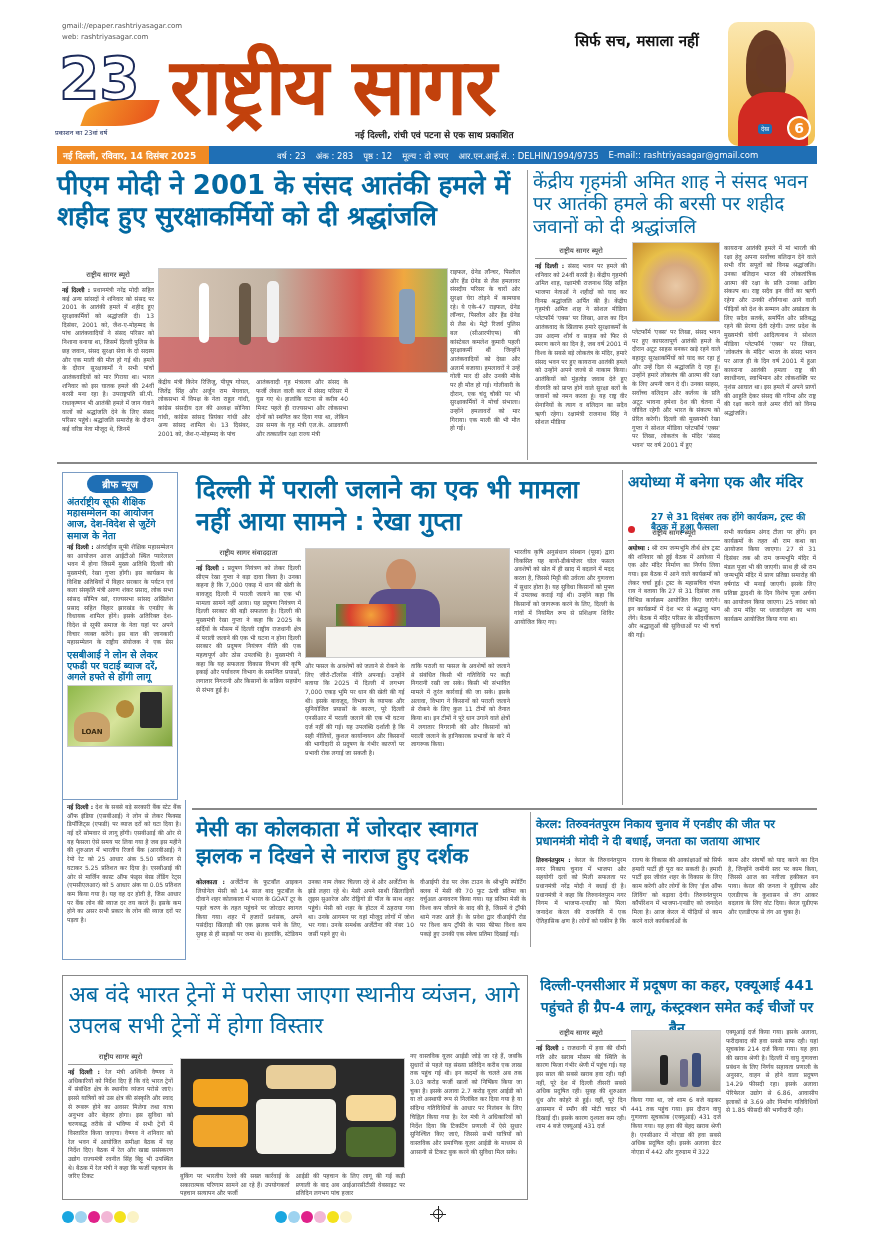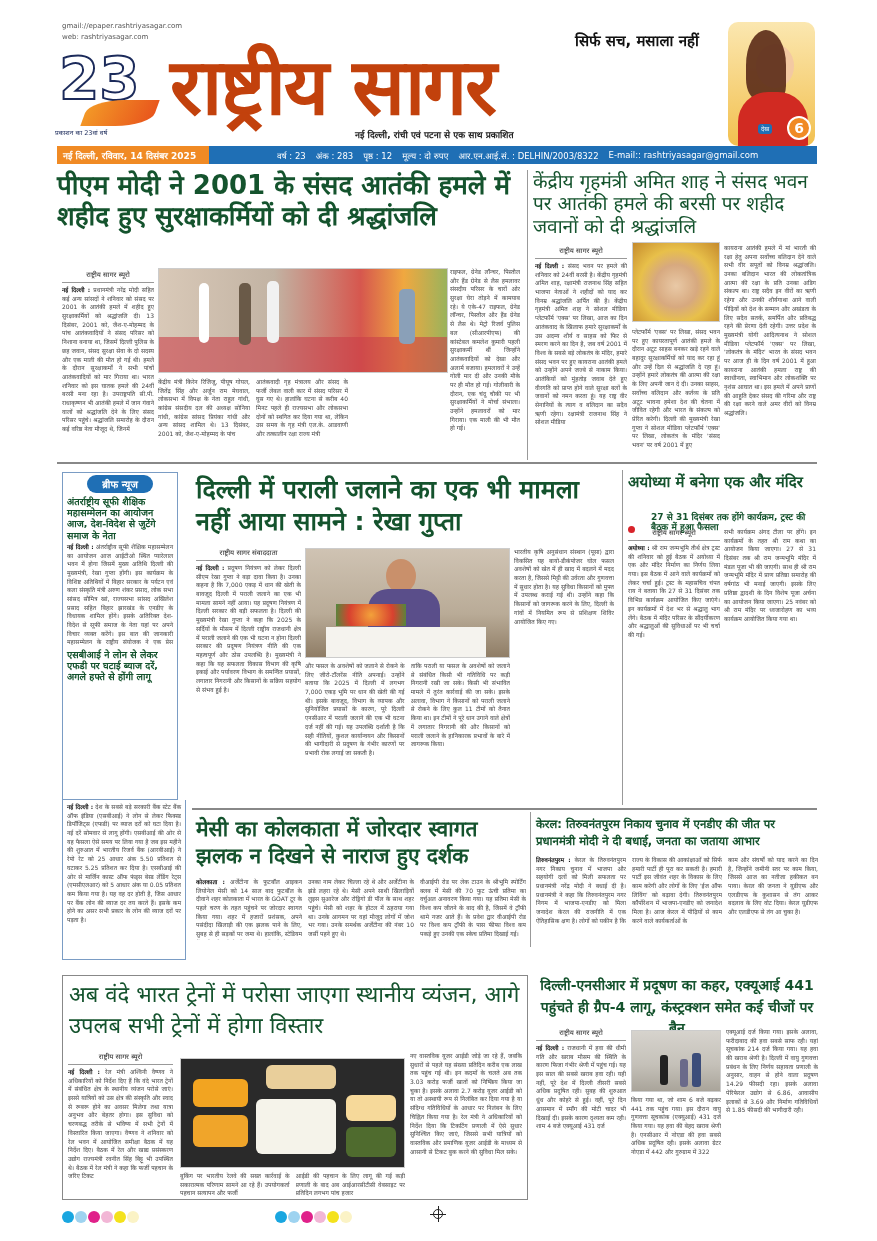--- a/index.html
+++ b/index.html
@@ -6,21 +6,21 @@
 body{width:877px;height:1241px;background:#fff;font-family:"DejaVu Sans",sans-serif;color:#222;position:relative;overflow:hidden}
 .abs{position:absolute}
 .small{font-size:7px;color:#555}
 .masthead-title{font-family:"DejaVu Serif",serif;font-weight:bold;font-size:78px;color:#c2410c;letter-spacing:-2px;line-height:1}
 .b23{font-family:"DejaVu Sans",sans-serif;font-weight:bold;font-size:58px;color:#1b2a5a;-webkit-text-stroke:2px #1b2a5a;color:#fff;line-height:1}
 .flame{width:70px;height:26px;background:linear-gradient(100deg,#f39a27,#e8541c);border-radius:50% 0 50% 0;transform:skewX(-20deg)}
 .infobar{left:57px;top:146px;width:760px;height:18px;display:flex}
 .info-date{background:#f08a24;color:#fff;font-size:9px;font-weight:bold;padding:3px 6px;width:152px}
 .info-rest{background:#1f6fb5;color:#fff;font-size:8.5px;padding:3px 8px;flex:1;display:flex;gap:10px;align-items:center}
 .info-rest span{white-space:nowrap}
-.headline{font-weight:bold;color:#14532d;line-height:1.18}
+.headline{font-weight:bold;color:#0369a1;line-height:1.18}
 .body-text{font-size:6px;line-height:1.45;color:#444;text-align:justify;overflow:hidden}
 .body-text b{color:#111}
 .byline{font-size:7px;font-weight:normal;text-align:center;border-bottom:1px solid #999;padding-bottom:3px;margin-bottom:3px;color:#222}
 .photo{overflow:hidden;border:1px solid #ccc}
 .rule-v{border-left:1px solid #999}
 .rule-h{border-top:2px solid #888}
 .box{border:1px solid #7a9cc4}
 .pill{background:#1f6fb5;color:#fff;font-weight:bold;font-size:10px;text-align:center;border-radius:12px;padding:2px 0}
 .reg-dot{width:12px;height:12px;border-radius:50%;display:inline-block;margin-right:1px}
 </style>
@@ -48,21 +48,21 @@
   <div style="position:absolute;left:30px;bottom:12px;font-size:6px;color:#fff;background:#1f6fb5;padding:1px 3px;border-radius:3px">देख</div>
 </div>
 
 <div class="abs infobar">
   <div class="info-date">नई दिल्ली, रविवार, 14 दिसंबर 2025</div>
   <div class="info-rest">
     <span style="margin-left:60px">वर्ष : 23</span>
     <span>अंक : 283</span>
     <span>पृष्ठ : 12</span>
     <span>मूल्य : दो रुपए</span>
-    <span>आर.एन.आई.सं. : DELHIN/2003/8322</span>
+    <span>आर.एन.आई.सं. : DELHIN/1994/9735</span>
     <span>E-mail:: rashtriyasagar@gmail.com</span>
   </div>
 </div>
 
 <div class="abs" style="left:57px;top:170px;width:465px">
   <div class="headline" style="font-size:26px">पीएम मोदी ने 2001 के संसद आतंकी हमले में शहीद हुए सुरक्षाकर्मियों को दी श्रद्धांजलि</div>
 </div>
 <div class="abs" style="left:62px;top:270px;width:92px">
   <div class="byline">राष्ट्रीय सागर ब्यूरो</div>
   <div class="body-text" style="height:190px"><b>नई दिल्ली :</b> <span>प्रधानमंत्री नरेंद्र मोदी सहित कई अन्य सांसदों ने शनिवार को संसद पर 2001 के आतंकी हमले में शहीद हुए सुरक्षाकर्मियों को श्रद्धांजलि दी। 13 दिसंबर, 2001 को, जैश-ए-मोहम्मद के पांच आतंकवादियों ने संसद परिसर को निशाना बनाया था, जिसमें दिल्ली पुलिस के छह जवान, संसद सुरक्षा सेवा के दो सदस्य और एक माली की मौत हो गई थी। हमले के दौरान सुरक्षाकर्मों ने सभी पांचों आतंकवादियों को मार गिराया था। भारत शनिवार को इस घातक हमले की 24वीं बरसी मना रहा है। उपराष्ट्रपति सी.पी. राधाकृष्णन भी आतंकी हमले में जान गंवाने वालों को श्रद्धांजलि देने के लिए संसद परिसर पहुंचे। श्रद्धांजलि समारोह के दौरान कई वरिष्ठ नेता मौजूद थे, जिनमें</span></div>
@@ -92,20 +92,25 @@
 <div class="abs body-text" style="left:632px;top:328px;width:88px;height:130px">प्लेटफॉर्म 'एक्स' पर लिखा, संसद भवन पर हुए कायरतापूर्ण आतंकी हमले के दौरान अटूट साहस बनकर खड़े रहने वाले बहादुर सुरक्षाकर्मियों को याद कर रहा हूं और उन्हें दिल से श्रद्धांजलि दे रहा हूं। उन्होंने हमारे लोकतंत्र की आत्मा की रक्षा के लिए अपनी जान दे दी। उनका साहस, सर्वोच्च बलिदान और कर्तव्य के प्रति अटूट भावना हमेशा देश की चेतना में जीवित रहेगी और भारत के संकल्प को प्रेरित करेगी। दिल्ली की मुख्यमंत्री रेखा गुप्ता ने सोशल मीडिया प्लेटफॉर्म 'एक्स' पर लिखा, लोकतंत्र के मंदिर 'संसद भवन' पर वर्ष 2001 में हुए</div>
 <div class="abs body-text" style="left:724px;top:244px;width:92px;height:215px">कायराना आतंकी हमले में मां भारती की रक्षा हेतु अपना सर्वोच्च बलिदान देने वाले सभी वीर सपूतों को विनम्र श्रद्धांजलि। उनका बलिदान भारत की लोकतांत्रिक आत्मा की रक्षा के प्रति उनका अडिग संकल्प था। राष्ट्र सदैव इन वीरों का ऋणी रहेगा और उनकी शौर्यगाथा आने वाली पीढ़ियों को देश के सम्मान और अखंडता के लिए सदैव सतर्क, समर्पित और प्रतिबद्ध रहने की प्रेरणा देती रहेगी। उत्तर प्रदेश के मुख्यमंत्री योगी आदित्यनाथ ने सोशल मीडिया प्लेटफॉर्म 'एक्स' पर लिखा, 'लोकतंत्र के मंदिर' भारत के संसद भवन पर आज ही के दिन वर्ष 2001 में हुआ कायराना आतंकी हमला राष्ट्र की स्वाधीनता, स्वाभिमान और लोकशक्ति पर नृशंस आघात था। इस हमले में अपने प्राणों की आहुति देकर संसद की गरिमा और राष्ट्र की रक्षा करने वाले अमर वीरों को विनम्र श्रद्धांजलि।</div>
 
 <div class="abs rule-h" style="left:57px;top:462px;width:760px"></div>
 
 <div class="abs box" style="left:62px;top:472px;width:116px;height:328px">
   <div class="pill" style="margin:2px 24px 3px">ब्रीफ न्यूज</div>
   <div class="headline" style="font-size:9.5px;padding:0 4px">अंतर्राष्ट्रीय सूफी शैक्षिक महासम्मेलन का आयोजन आज, देश-विदेश से जुटेंगे समाज के नेता</div>
   <div class="body-text" style="padding:2px 4px;height:106px"><b>नई दिल्ली :</b> <span>अंतर्राष्ट्रीय सूफी शैक्षिक महासम्मेलन का आयोजन आज आईटीओ स्थित प्यारेलाल भवन में होगा जिसमें मुख्य अतिथि दिल्ली की मुख्यमंत्री, रेखा गुप्ता होंगी। इस कार्यक्रम के विशिष्ट अतिथियों में बिहार सरकार के पर्यटन एवं कला संस्कृति मंत्री अरुण शंकर प्रसाद, लोक सभा सांसद सौमित्र खां, राज्यसभा सांसद अखिलेश प्रसाद सहित बिहार झारखंड के एनडीए के विधायक शामिल होंगे। इसके अतिरिक्त देश-विदेश से सूफी समाज के नेता यहां पर अपने विचार व्यक्त करेंगे। इस बात की जानकारी महासम्मेलन के राष्ट्रीय संयोजक ने एक प्रेस विज्ञप्ति में दी।</span></div>
   <div class="headline" style="font-size:9.5px;padding:2px 4px 3px">एसबीआई ने लोन से लेकर एफडी पर घटाई ब्याज दरें, अगले हफ्ते से होंगी लागू</div>
+  <div class="photo" style="margin:0 4px;height:62px;background:linear-gradient(135deg,#8fb84a,#d7e49b 50%,#7ea33b);position:relative">
+    <div style="position:absolute;left:6px;bottom:4px;width:36px;height:30px;border-radius:45% 45% 20% 20%;background:#caa36a;font-size:7px;font-weight:bold;color:#3a2a10;text-align:center;line-height:40px">LOAN</div>
+    <div style="position:absolute;right:10px;top:6px;width:22px;height:36px;background:#2b2b2b;border-radius:2px"></div>
+    <div style="position:absolute;left:48px;top:14px;width:18px;height:18px;border-radius:50%;background:#b48a3a"></div>
+  </div>
 </div>
 <div class="abs box body-text" style="left:62px;top:800px;width:124px;height:160px;padding:3px 4px;border-top:none"><b>नई दिल्ली :</b> <span>देश के सबसे बड़े सरकारी बैंक स्टेट बैंक ऑफ इंडिया (एसबीआई) ने लोन से लेकर फिक्स्ड डिपॉजिट्स (एफडी) पर ब्याज दरों को घटा दिया है। नई दरें सोमवार से लागू होंगी। एसबीआई की ओर से यह फैसला ऐसे समय पर लिया गया है जब इस महीने की शुरुआत में भारतीय रिजर्व बैंक (आरबीआई) ने रेपो रेट को 25 आधार अंक 5.50 प्रतिशत से घटाकर 5.25 प्रतिशत कर दिया है। एसबीआई की ओर से मार्जिन कास्ट ऑफ फंड्स बेस्ड लेंडिंग रेट्स (एमसीएलआर) को 5 आधार अंक या 0.05 प्रतिशत कम किया गया है। यह वह दर होती है, जिस आधार पर बैंक लोन की ब्याज दर तय करते हैं। इसके कम होने का असर सभी प्रकार के लोन की ब्याज दरों पर पड़ता है।</span></div>
 
 <div class="abs" style="left:196px;top:474px;width:420px">
   <div class="headline" style="font-size:25px;line-height:1.28">दिल्ली में पराली जलाने का एक भी मामला नहीं आया सामने : रेखा गुप्ता</div>
 </div>
 <div class="abs" style="left:196px;top:548px;width:105px">
   <div class="byline">राष्ट्रीय सागर संवाददाता</div>
   <div class="body-text" style="height:250px"><b>नई दिल्ली :</b> <span>प्रदूषण नियंत्रण को लेकर दिल्ली सीएम रेखा गुप्ता ने बड़ा दावा किया है। उनका कहना है कि 7,000 एकड़ में धान की खेती के बावजूद दिल्ली में पराली जलाने का एक भी मामला सामने नहीं आया। यह प्रदूषण नियंत्रण में दिल्ली सरकार की बड़ी सफलता है। दिल्ली की मुख्यमंत्री रेखा गुप्ता ने कहा कि 2025 के सर्दियों के मौसम में दिल्ली राष्ट्रीय राजधानी क्षेत्र में पराली जलाने की एक भी घटना न होना दिल्ली सरकार की प्रदूषण नियंत्रण नीति की एक महत्वपूर्ण और ठोस उपलब्धि है। मुख्यमंत्री ने कहा कि यह सफलता विकास विभाग की कृषि इकाई और पर्यावरण विभाग के समन्वित प्रयासों, लगातार निगरानी और किसानों के सक्रिय सहयोग से संभव हुई है।</span></div>
 </div>

